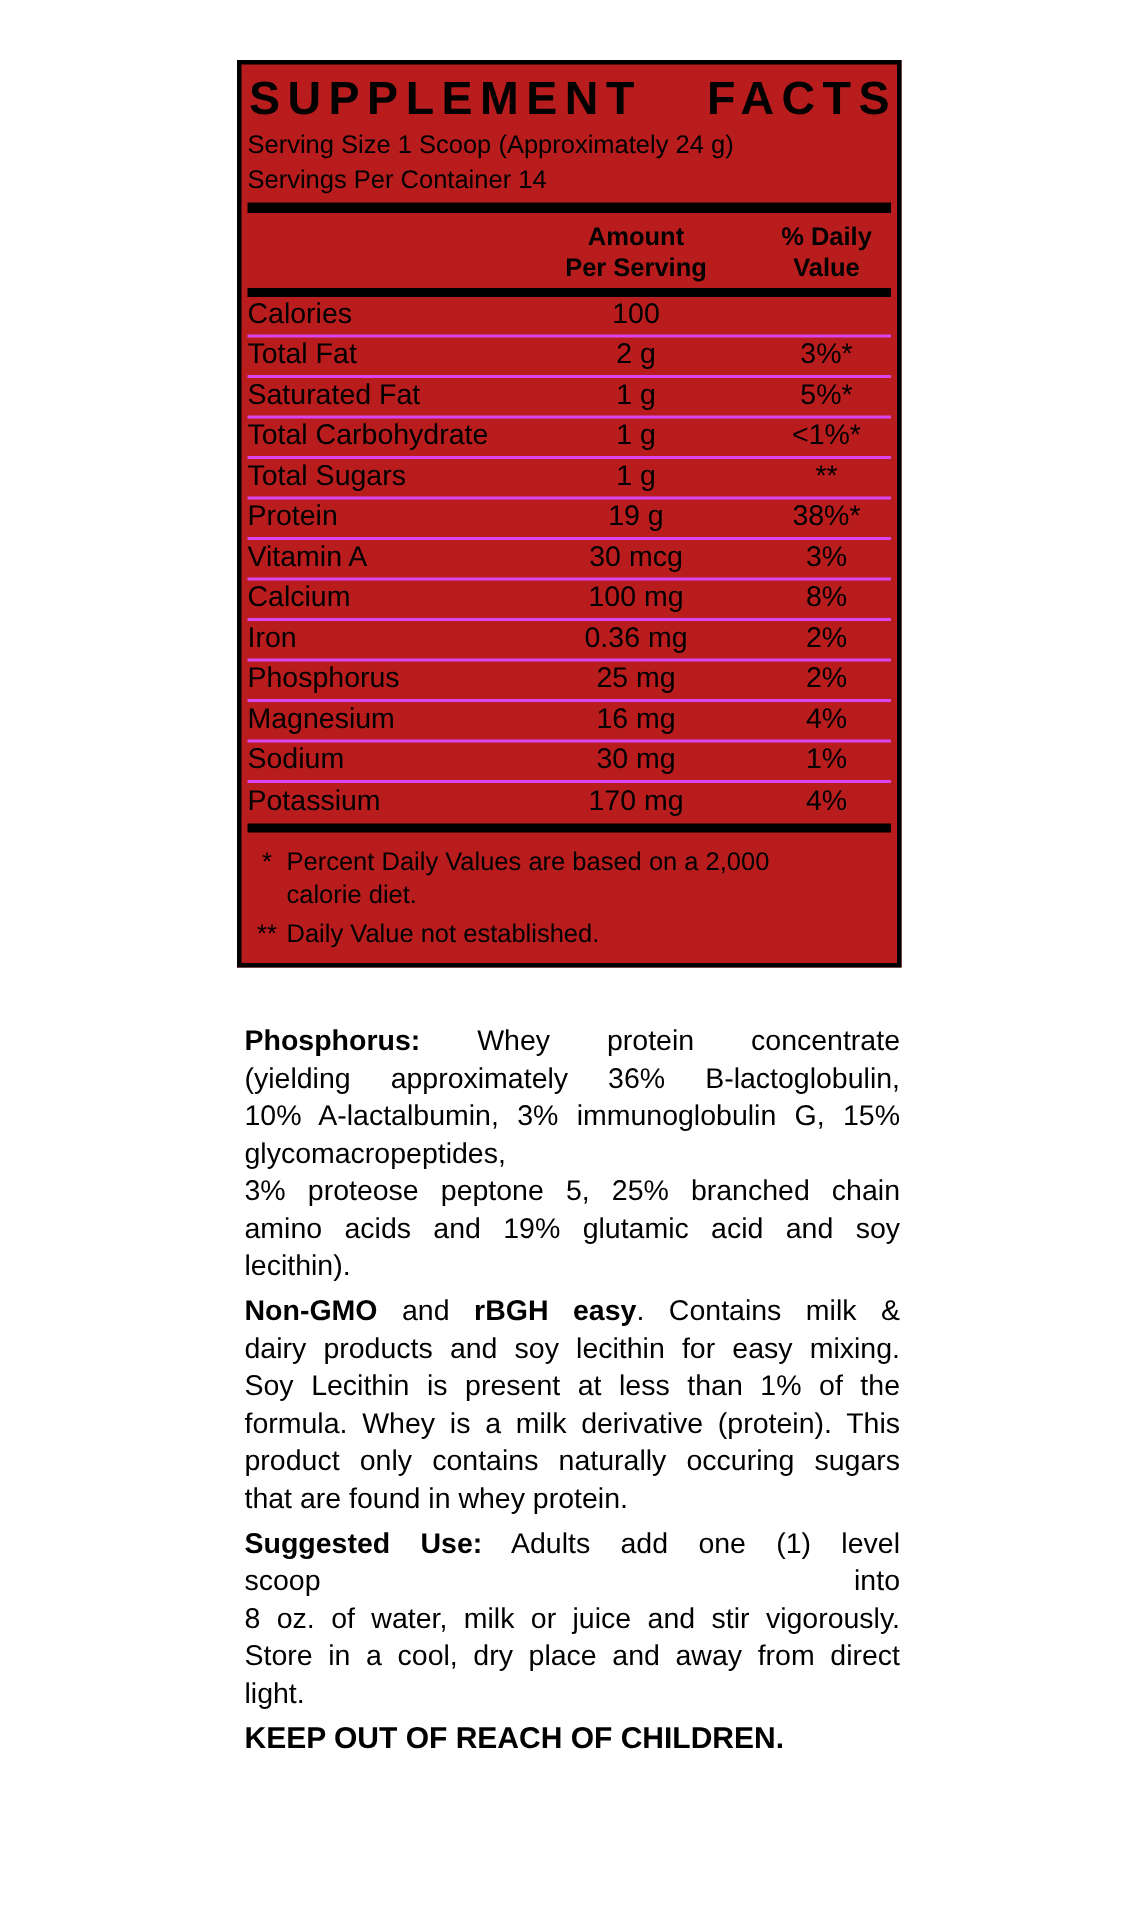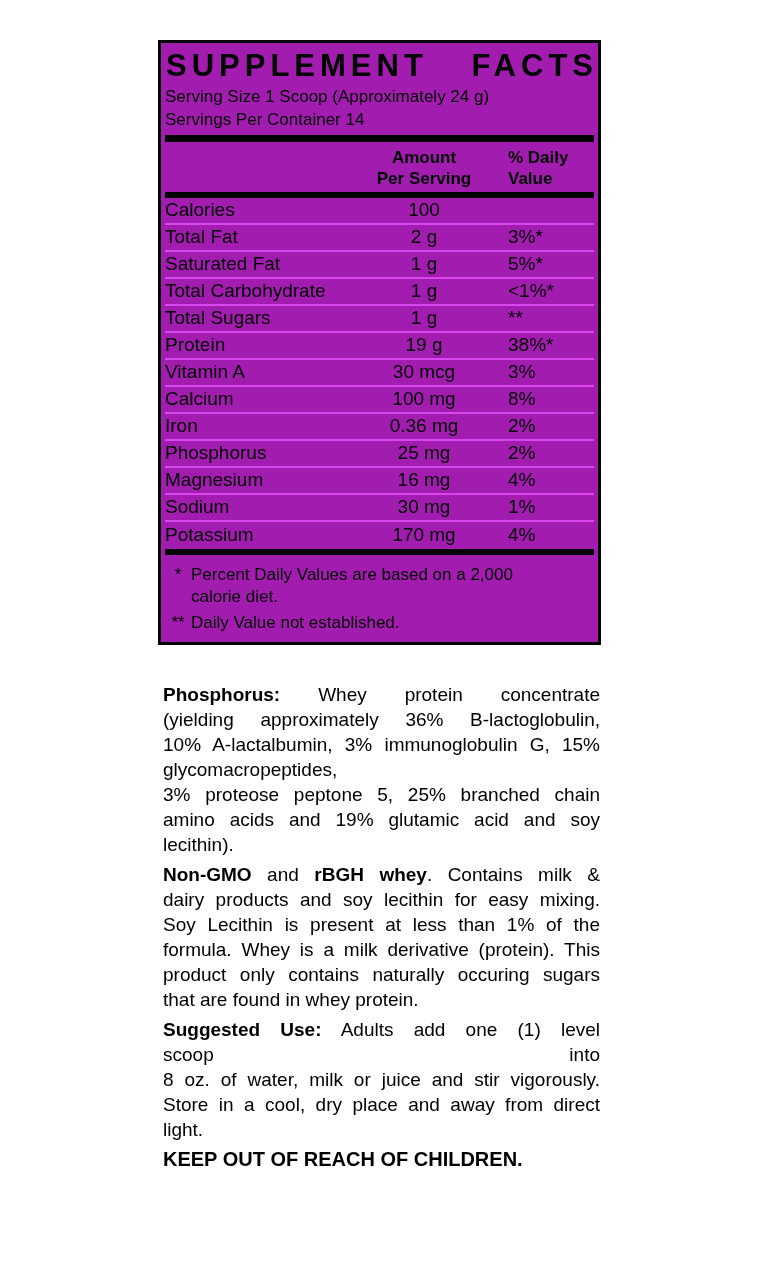--- a/index.html
+++ b/index.html
@@ -7,37 +7,37 @@
     width:760px;height:1280px;background:#ffffff;color:#000;
     font-family:"Liberation Sans",sans-serif;
     -webkit-font-smoothing:antialiased;
   }
   .page{position:relative;width:760px;height:1280px;background:#fff;overflow:hidden;}
 
   
   .panel{
     position:absolute;left:158px;top:40px;width:443px;
     box-sizing:border-box;border:3px solid #000;padding:0 4px;
-    background:#a21caf;
+    background:#b91c1c;
   }
   .title{
     display:flex;justify-content:space-between;align-items:baseline;
     font-weight:bold;font-size:31px;line-height:1.05;
     padding:7px 1px 2px 1px;
   }
   .title span{letter-spacing:5px;white-space:nowrap;}
   .title span:last-child{margin-right:-5px;}
   .serv{font-size:17px;line-height:23px;white-space:nowrap;}
   .bar{background:#000;}
   .bar.h7{height:7px;margin-top:4px;}
   .bar.h6{height:6px;}
   .hdr{display:flex;font-weight:bold;font-size:17px;line-height:21px;padding:5px 0 3px 0;}
   .hdr .sp{flex:1;}
   .col-a{width:168px;text-align:center;}
-  .col-d{width:86px;}
+  .col-d{width:86px;text-align:center;}
   .row{
     display:flex;align-items:center;height:27px;
     border-bottom:2px solid #d946ef;font-size:19px;
     box-sizing:border-box;
   }
   .row:last-child{border-bottom:none;}
   .row .nm{flex:1;white-space:nowrap;}
   .foot{padding:5px 0 8px 0;font-size:17px;line-height:22px;}
   .fn{display:flex;margin-top:4px;}
   .fn .mark{width:26px;flex-shrink:0;text-align:center;}
@@ -178,21 +178,21 @@
       <div class="ln j">(yielding approximately 36% B-lactoglobulin,</div>
       <div class="ln j">10% A-lactalbumin, 3% immunoglobulin G, 15%</div>
       <div class="ln l">glycomacropeptides,</div>
       <div class="ln j">3% proteose peptone 5, 25% branched chain</div>
       <div class="ln j">amino acids and 19% glutamic acid and soy</div>
       <div class="ln l">lecithin).</div>
     </div>
 
 
     <div class="para">
-      <div class="ln j"><b>Non-GMO</b><span> and </span><b>rBGH whey</b><span>. Contains milk &amp;</span></div>
+      <div class="ln j"><b>Non-GMO</b><span> and </span><b>rBGH easy</b><span>. Contains milk &amp;</span></div>
       <div class="ln j">dairy products and soy lecithin for easy mixing.</div>
       <div class="ln j">Soy Lecithin is present at less than 1% of the</div>
       <div class="ln j">formula. Whey is a milk derivative (protein). This</div>
       <div class="ln j">product only contains naturally occuring sugars</div>
       <div class="ln l">that are found in whey protein.</div>
     </div>
 
     <div class="para">
       <div class="ln j"><b>Suggested Use:</b><span> Adults add one (1) level</span></div>
       <div class="ln j">scoop into</div>

